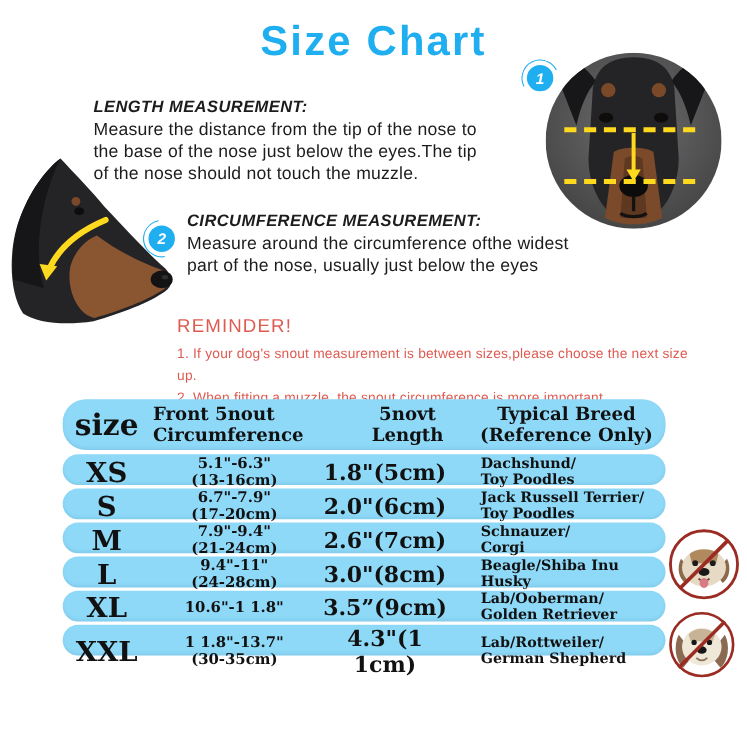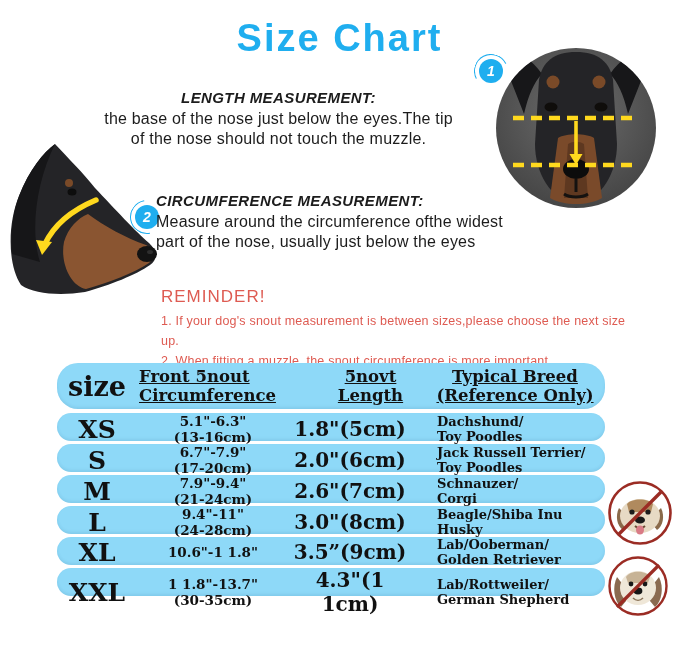--- a/index.html
+++ b/index.html
@@ -18,22 +18,22 @@
          display:flex;align-items:center;justify-content:center;}
   .badge::before{content:"";position:absolute;inset:-5px;border-radius:50%;
          border:1.5px solid var(--accent);border-right-color:transparent;border-bottom-color:transparent;}
   .badge.b1{left:479px;top:59px;}
   .badge.b1::before{transform:rotate(18deg);}
   .badge.b2{left:135px;top:205px;}
   .badge.b2::before{transform:rotate(-55deg);}
   
   .instr{position:absolute;font-size:16px;line-height:20px;letter-spacing:.2px;}
   .instr .hd{font-size:15px;font-weight:bold;font-style:italic;letter-spacing:.4px;margin-bottom:1px;}
-  .instr.length{left:85px;top:88px;width:387px;text-align:center;}
-  .instr.circum{left:156px;top:191px;width:400px;text-align:left;}
+  .instr.length{left:85px;top:88px;width:387px;text-align:left;}
+  .instr.circum{left:170px;top:191px;width:400px;text-align:left;}
   
   .reminder{position:absolute;left:149px;top:287px;width:480px;color:var(--reminder_red);margin-left:12px;}
   .reminder .rtitle{font-size:17px;letter-spacing:1px;margin-bottom:4px;}
   .reminder .ritem{font-size:12.5px;line-height:20px;letter-spacing:.2px;}
   
   .photo{position:absolute;}
   .photo.front{left:496px;top:48px;width:160px;height:160px;}
   .photo.side{left:0px;top:142px;width:178px;height:155px;}
   .no-dog{position:absolute;width:66px;height:66px;}
   .no-dog.n1{left:607px;top:480px;}
@@ -44,21 +44,21 @@
         grid-template-columns:80px 152px 122px 1fr;align-items:center;
         box-shadow:inset 0 -2px 3px rgba(30,90,130,.10);}
   .pill.head{height:46px;margin-bottom:4px;}
   .pill.row{height:28px;margin-bottom:3px;}
   .cell{font-weight:bold;color:#111;}
   .c-size{text-align:center;font-size:25px;}
   .head .c-size{font-size:27px;font-family:"DejaVu Serif",serif;}
   .c-circ{text-align:center;font-size:13.5px;line-height:16px;}
   .c-len{text-align:center;font-size:20px;}
   .c-breed{font-size:13px;line-height:15px;padding-left:26px;}
-  .head .h2{font-size:16.5px;line-height:19px;text-decoration:underline;}
+  .head .h2{font-size:16.5px;line-height:19px;}
   .head .h-circ{text-align:left;padding-left:2px;}
   .head .h-len{text-align:center;padding-left:41px;}
   .head .h-breed{text-align:center;padding-left:14px;}
 </style>
 </head>
 <body>
 
 <div class="page">
 
   <div class="title">Size Chart</div>
@@ -98,20 +98,21 @@
       </g>
     </svg>
   </div>
 
   <div class="badge b1">
     <span>1</span>
   </div>
 
   <div class="instr length">
     <div class="hd">LENGTH MEASUREMENT:</div>
+    <div>Measure the distance from the tip of the nose to</div>
     <div>the base of the nose just below the eyes.The tip</div>
     <div>of the nose should not touch the muzzle.</div>
   </div>
 
   <div class="photo side">
     <svg width="178" height="155" viewBox="0 0 178 155">
       <path d="M55,2 C68,16 84,32 95,46 C114,66 136,90 149,101 C157,108 158,118 150,123 C136,133 110,143 85,150 C60,154 34,152 21,143 C7,122 8,80 19,54 C29,28 44,10 55,2 Z" fill="#242427"></path>
       <path d="M55,2 C44,10 29,28 19,54 C13,70 10,92 12,112 L40,120 C30,90 36,40 55,2 Z" fill="#161618"></path>
       <path d="M88,72 C104,84 126,96 146,103 C154,107 155,116 149,121 C134,131 108,141 86,147 C70,144 60,120 64,100 C68,86 78,76 88,72 Z" fill="#8a5531"></path>
       <ellipse cx="147" cy="112" rx="10" ry="8" fill="#131313"></ellipse>

